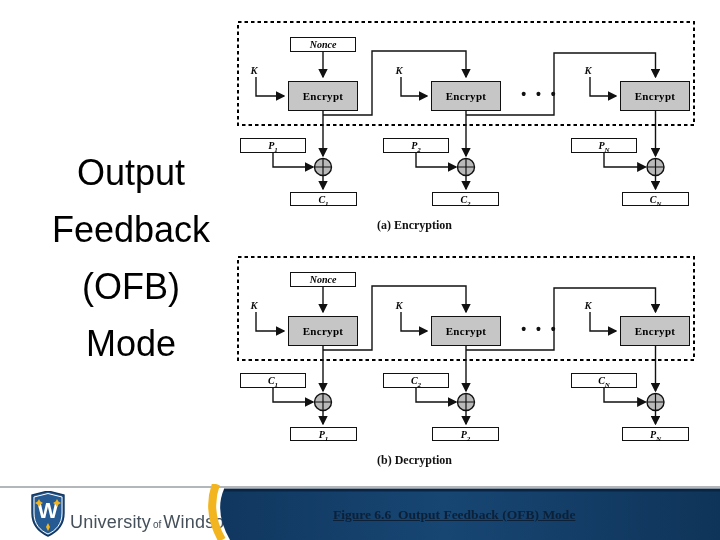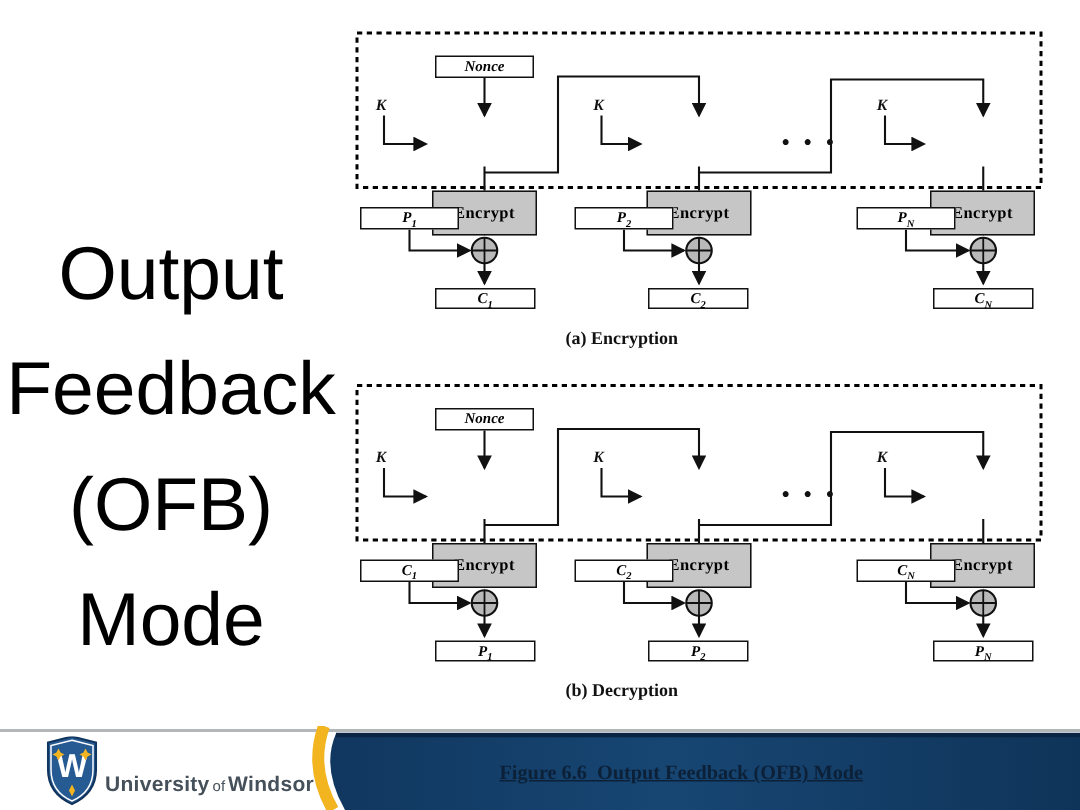--- a/index.html
+++ b/index.html
@@ -1,49 +1,49 @@
 <!DOCTYPE html>
 <html><head>
 <meta charset="utf-8">
 <style>
   html,body { margin:0; padding:0; background:#fff; }
   .slide { position:relative; width:720px; height:540px; background:#fff; overflow:hidden;
            font-family:"Liberation Serif", serif; }
 
   
   .slide-title { position:absolute; left:0px; top:144px; width:228px; text-align:center;
-                 font-family:"Liberation Sans", sans-serif; font-size:50px; line-height:77px;
-                 color:#000; white-space:pre-line; }
+                 font-family:"Liberation Sans", sans-serif; font-size:36px; line-height:57px;
+                 color:#000; white-space:pre-line;padding-left:17px; }
 
   
   .diagram { position:absolute; left:230px; width:478px; height:225px; }
   .diagram svg { position:absolute; left:0; top:0; }
   .box { position:absolute; box-sizing:border-box; border:1.5px solid #111; background:#fff;
          display:flex; align-items:center; justify-content:center; }
   .nonce   { left:60px; top:22px; width:66px; height:15px;
              font:bold italic 10px "Liberation Serif", serif; }
   .encrypt { top:66px; width:70px; height:30px; background:#c6c6c6;
-             font:bold 11px "Liberation Serif", serif; letter-spacing:0.3px;margin-top:46px; }
+             font:bold 11px "Liberation Serif", serif; letter-spacing:0.3px; }
   .pcbox   { height:15px; width:66px; font:bold italic 10px "Liberation Serif", serif; }
   .pcbox sub { font-size:7px; line-height:0; }
   .toprow  { top:123px; }
   .botrow  { top:177px; height:14px; width:67px; }
   .klabel  { position:absolute; top:50px; width:14px; text-align:center;
              font:bold italic 10.5px "Liberation Serif", serif; color:#111; }
   .dots    { position:absolute; left:286px; top:71px; width:48px; text-align:center;
              font:bold 14px "Liberation Sans", sans-serif; letter-spacing:3px; color:#111; }
   .dcaption{ position:absolute; left:147px; top:203px; width:150px; text-align:left;
              font:bold 12px "Liberation Serif", serif; color:#111; }
 
   
   .footer-hairline { position:absolute; left:0; top:486px; width:720px; height:2px; background:#b3b7ba; }
   .shield { position:absolute; left:31px; top:491px; }
   .wordmark { position:absolute; left:70px; top:503px; display:flex; align-items:baseline;
               color:#45505a; font-family:"Liberation Sans", sans-serif; }
-  .wordmark .big { font-size:14px; letter-spacing:0.2px;font-weight:bold; }
+  .wordmark .big { font-size:18px; letter-spacing:0.2px; }
   .wordmark .small { font-size:10px; margin:16px 2px; }
   .swoosh { position:absolute; left:190px; top:484px; }
   .figure-caption { position:absolute; left:333px; top:507px; white-space:pre;
                     font:bold 13.5px "Liberation Serif", serif; color:#0c2038;text-decoration:underline; }
 </style>
 </head>
 <body>
 
 <div class="slide">
 

